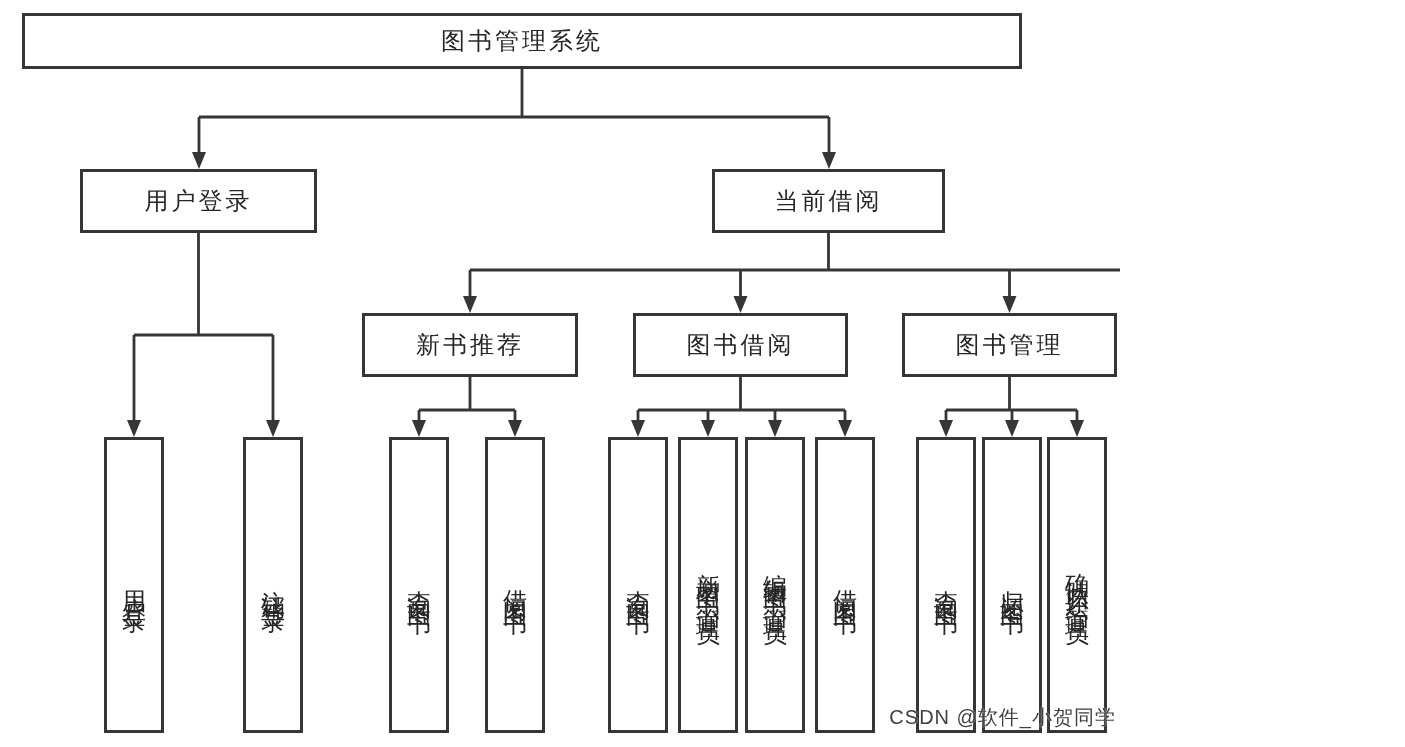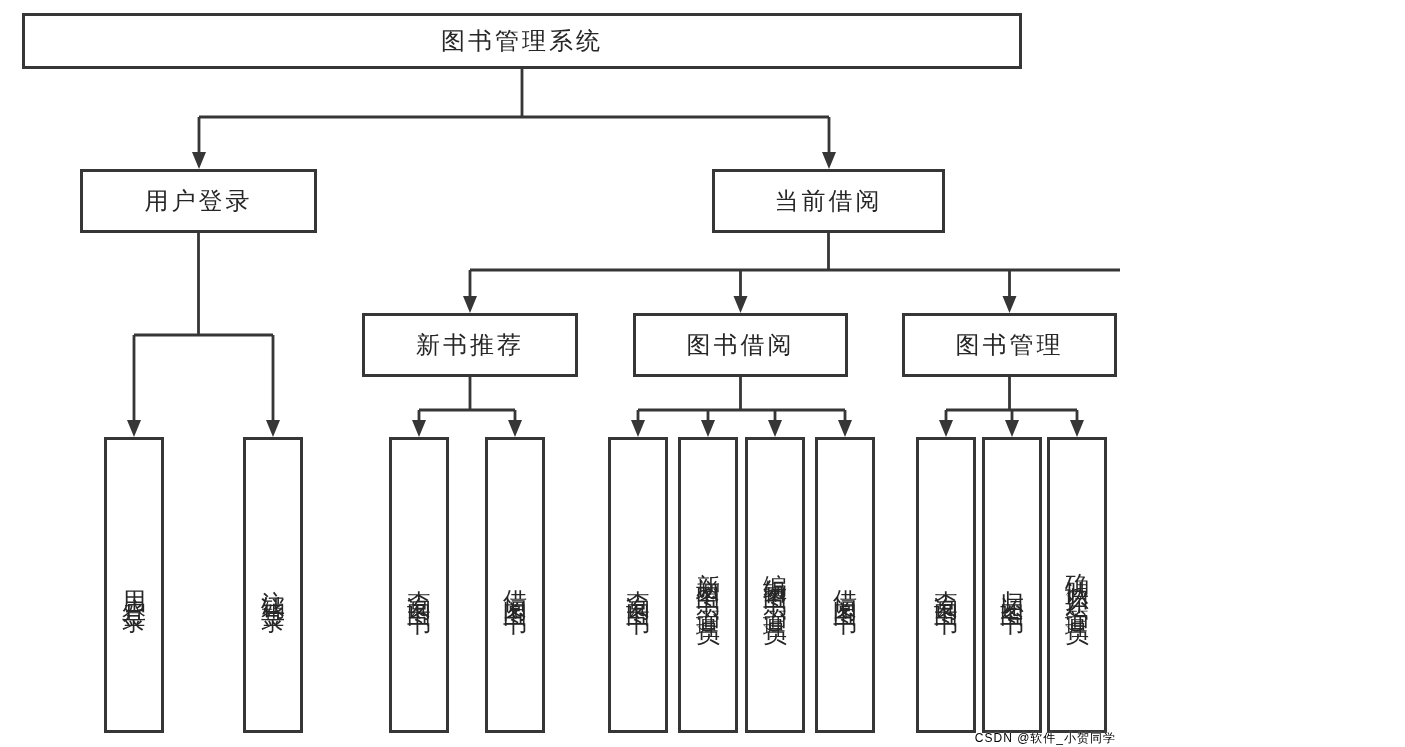--- a/index.html
+++ b/index.html
@@ -42,24 +42,24 @@
     writing-mode: vertical-rl;
     text-orientation: upright;
     font-size: 24px;
     letter-spacing: 7px;
     line-height: 1;
   }
 
   .watermark {
     position: absolute;
     right: 4px;
-    bottom: 0;
-    font-size: 12px;
+    bottom: 16px;
+    font-size: 20px;
     letter-spacing: 1px;
-    color: #000000;
+    color: #404040;
     text-shadow: 0 0 2px #ffffff;
     white-space: nowrap;
   }
 
   
   #node-root          { left: 22px;   top: 13px;  width: 1000px; height: 56px; }
   #node-user-login    { left: 80px;   top: 169px; width: 237px;  height: 64px; }
   #node-book-mgmt     { left: 712px;  top: 169px; width: 233px;  height: 64px; }
   #node-new-book      { left: 362px;  top: 313px; width: 216px;  height: 64px; }
   #node-book-borrow   { left: 633px;  top: 313px; width: 215px;  height: 64px; }

